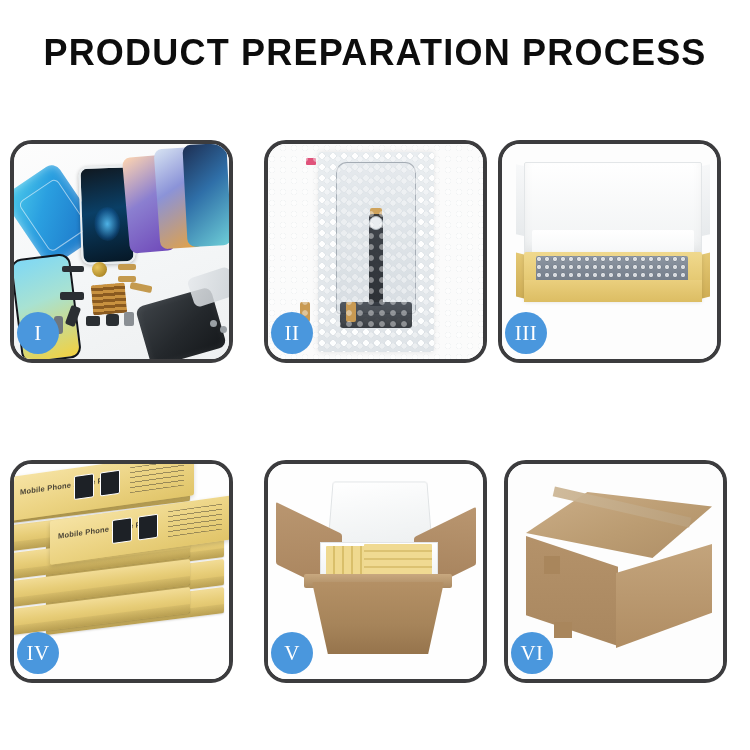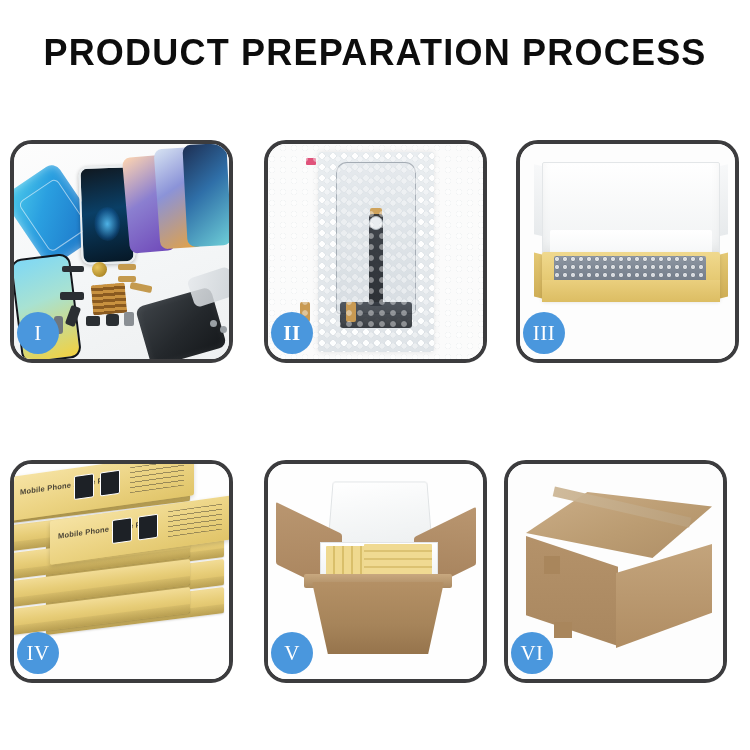--- a/index.html
+++ b/index.html
@@ -26,22 +26,22 @@
   }
 
   
   .grid{ position:absolute; left:10px; top:140px; width:732px; height:540px; }
   .panel{
     position:absolute; width:223px; height:223px;
     border:4px solid #3c3c3e; border-radius:22px;
     background:#ffffff; overflow:hidden;
   }
   .p1{ left:0;   top:0;   }
-  .p2{ left:254px; top:0;font-weight:bold; }
-  .p3{ left:506px; top:0; }
+  .p2{ left:254px; top:0; }
+  .p3{ left:488px; top:0; }
   .p4{ left:0;   top:320px; }
   .p5{ left:254px; top:320px; }
   .p6{ left:494px; top:320px; }
 
   .photo{ position:absolute; inset:0; overflow:hidden; }
 
   
   .badge{
     position:absolute; left:3px; bottom:5px;
     width:42px; height:42px; border-radius:50%;

